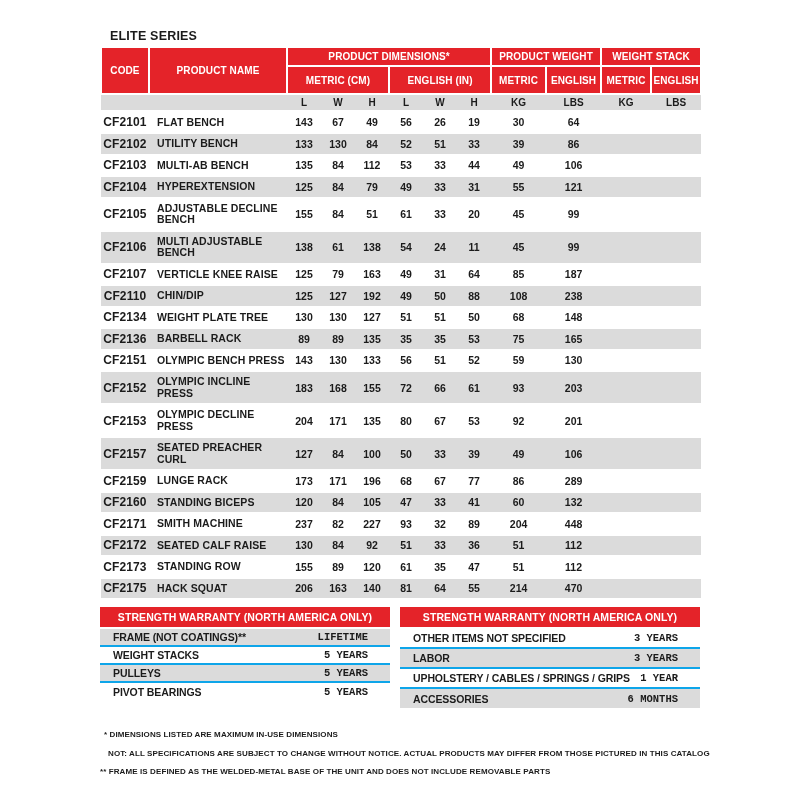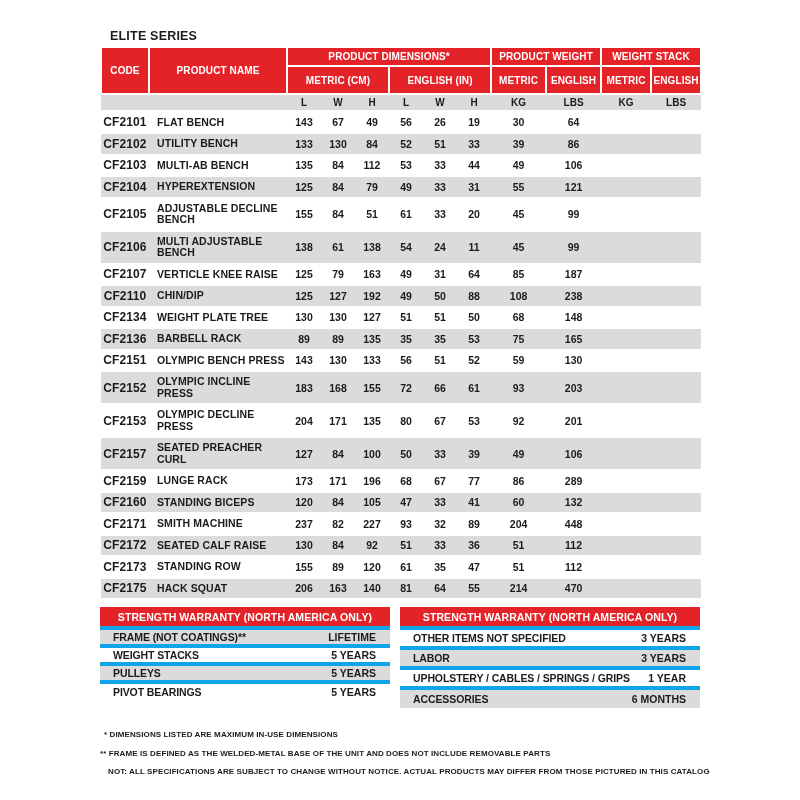--- a/index.html
+++ b/index.html
@@ -60,27 +60,27 @@
     display:flex;gap:10px;align-items:flex-start;
   }
   table.warranty{border-collapse:collapse;table-layout:fixed;}
   table.warranty.left{width:290px;}
   table.warranty.right{width:300px;}
   .warranty th.whead{
     background:var(--red);color:#fff;text-align:center;
     font-size:10.5px;height:21px;border-bottom:2px solid #fff;letter-spacing:.1px;
   }
   .warranty td{
-    font-size:10.5px;border-top:4px solid #0ea5e9;vertical-align:middle;background:#fff;margin-top:41px;
+    font-size:10.5px;border-top:2px solid #0ea5e9;vertical-align:middle;background:#fff;margin-top:41px;
   }
   .warranty.left td{height:18px;}
   .warranty.right td{height:20px;}
   .warranty tr.gray td{background:var(--gray);}
   .warranty td.wlabel{text-align:left;padding-left:13px;white-space:nowrap;letter-spacing:-0.1px;}
-  .warranty td.wvalue{text-align:right;padding-right:14px;white-space:nowrap;}
+  .warranty td.wvalue{text-align:right;padding-right:22px;white-space:nowrap;font-family:Liberation Mono, monospace;}
   .warranty.right td.wlabel{width:215px;}
 
   
   .footnotes{position:absolute;left:100px;top:730px;width:640px;}
   .fn{font-size:8px;letter-spacing:.1px;margin-bottom:9.5px;white-space:nowrap;}
   .fn1{padding-left:4px;}
   .fn2{padding-left:0;}
   .fn3{padding-left:8px;}
 </style>
 </head>
@@ -473,17 +473,17 @@
           <tr class="gray">
             <td class="wlabel">ACCESSORIES</td>
             <td class="wvalue">6 MONTHS</td>
           </tr>
         </tbody>
     </table>
   </div>
 
   <div class="footnotes">
     <div class="fn fn1">* DIMENSIONS LISTED ARE MAXIMUM IN-USE DIMENSIONS</div>
+    <div class="fn fn3">NOT: ALL SPECIFICATIONS ARE SUBJECT TO CHANGE WITHOUT NOTICE. ACTUAL PRODUCTS MAY DIFFER FROM THOSE PICTURED IN THIS CATALOG</div>
     <div class="fn fn2">** FRAME IS DEFINED AS THE WELDED-METAL BASE OF THE UNIT AND DOES NOT INCLUDE REMOVABLE PARTS</div>
-    <div class="fn fn3">NOT: ALL SPECIFICATIONS ARE SUBJECT TO CHANGE WITHOUT NOTICE. ACTUAL PRODUCTS MAY DIFFER FROM THOSE PICTURED IN THIS CATALOG</div>
   </div>
 
 </div>
 
 </body></html>

